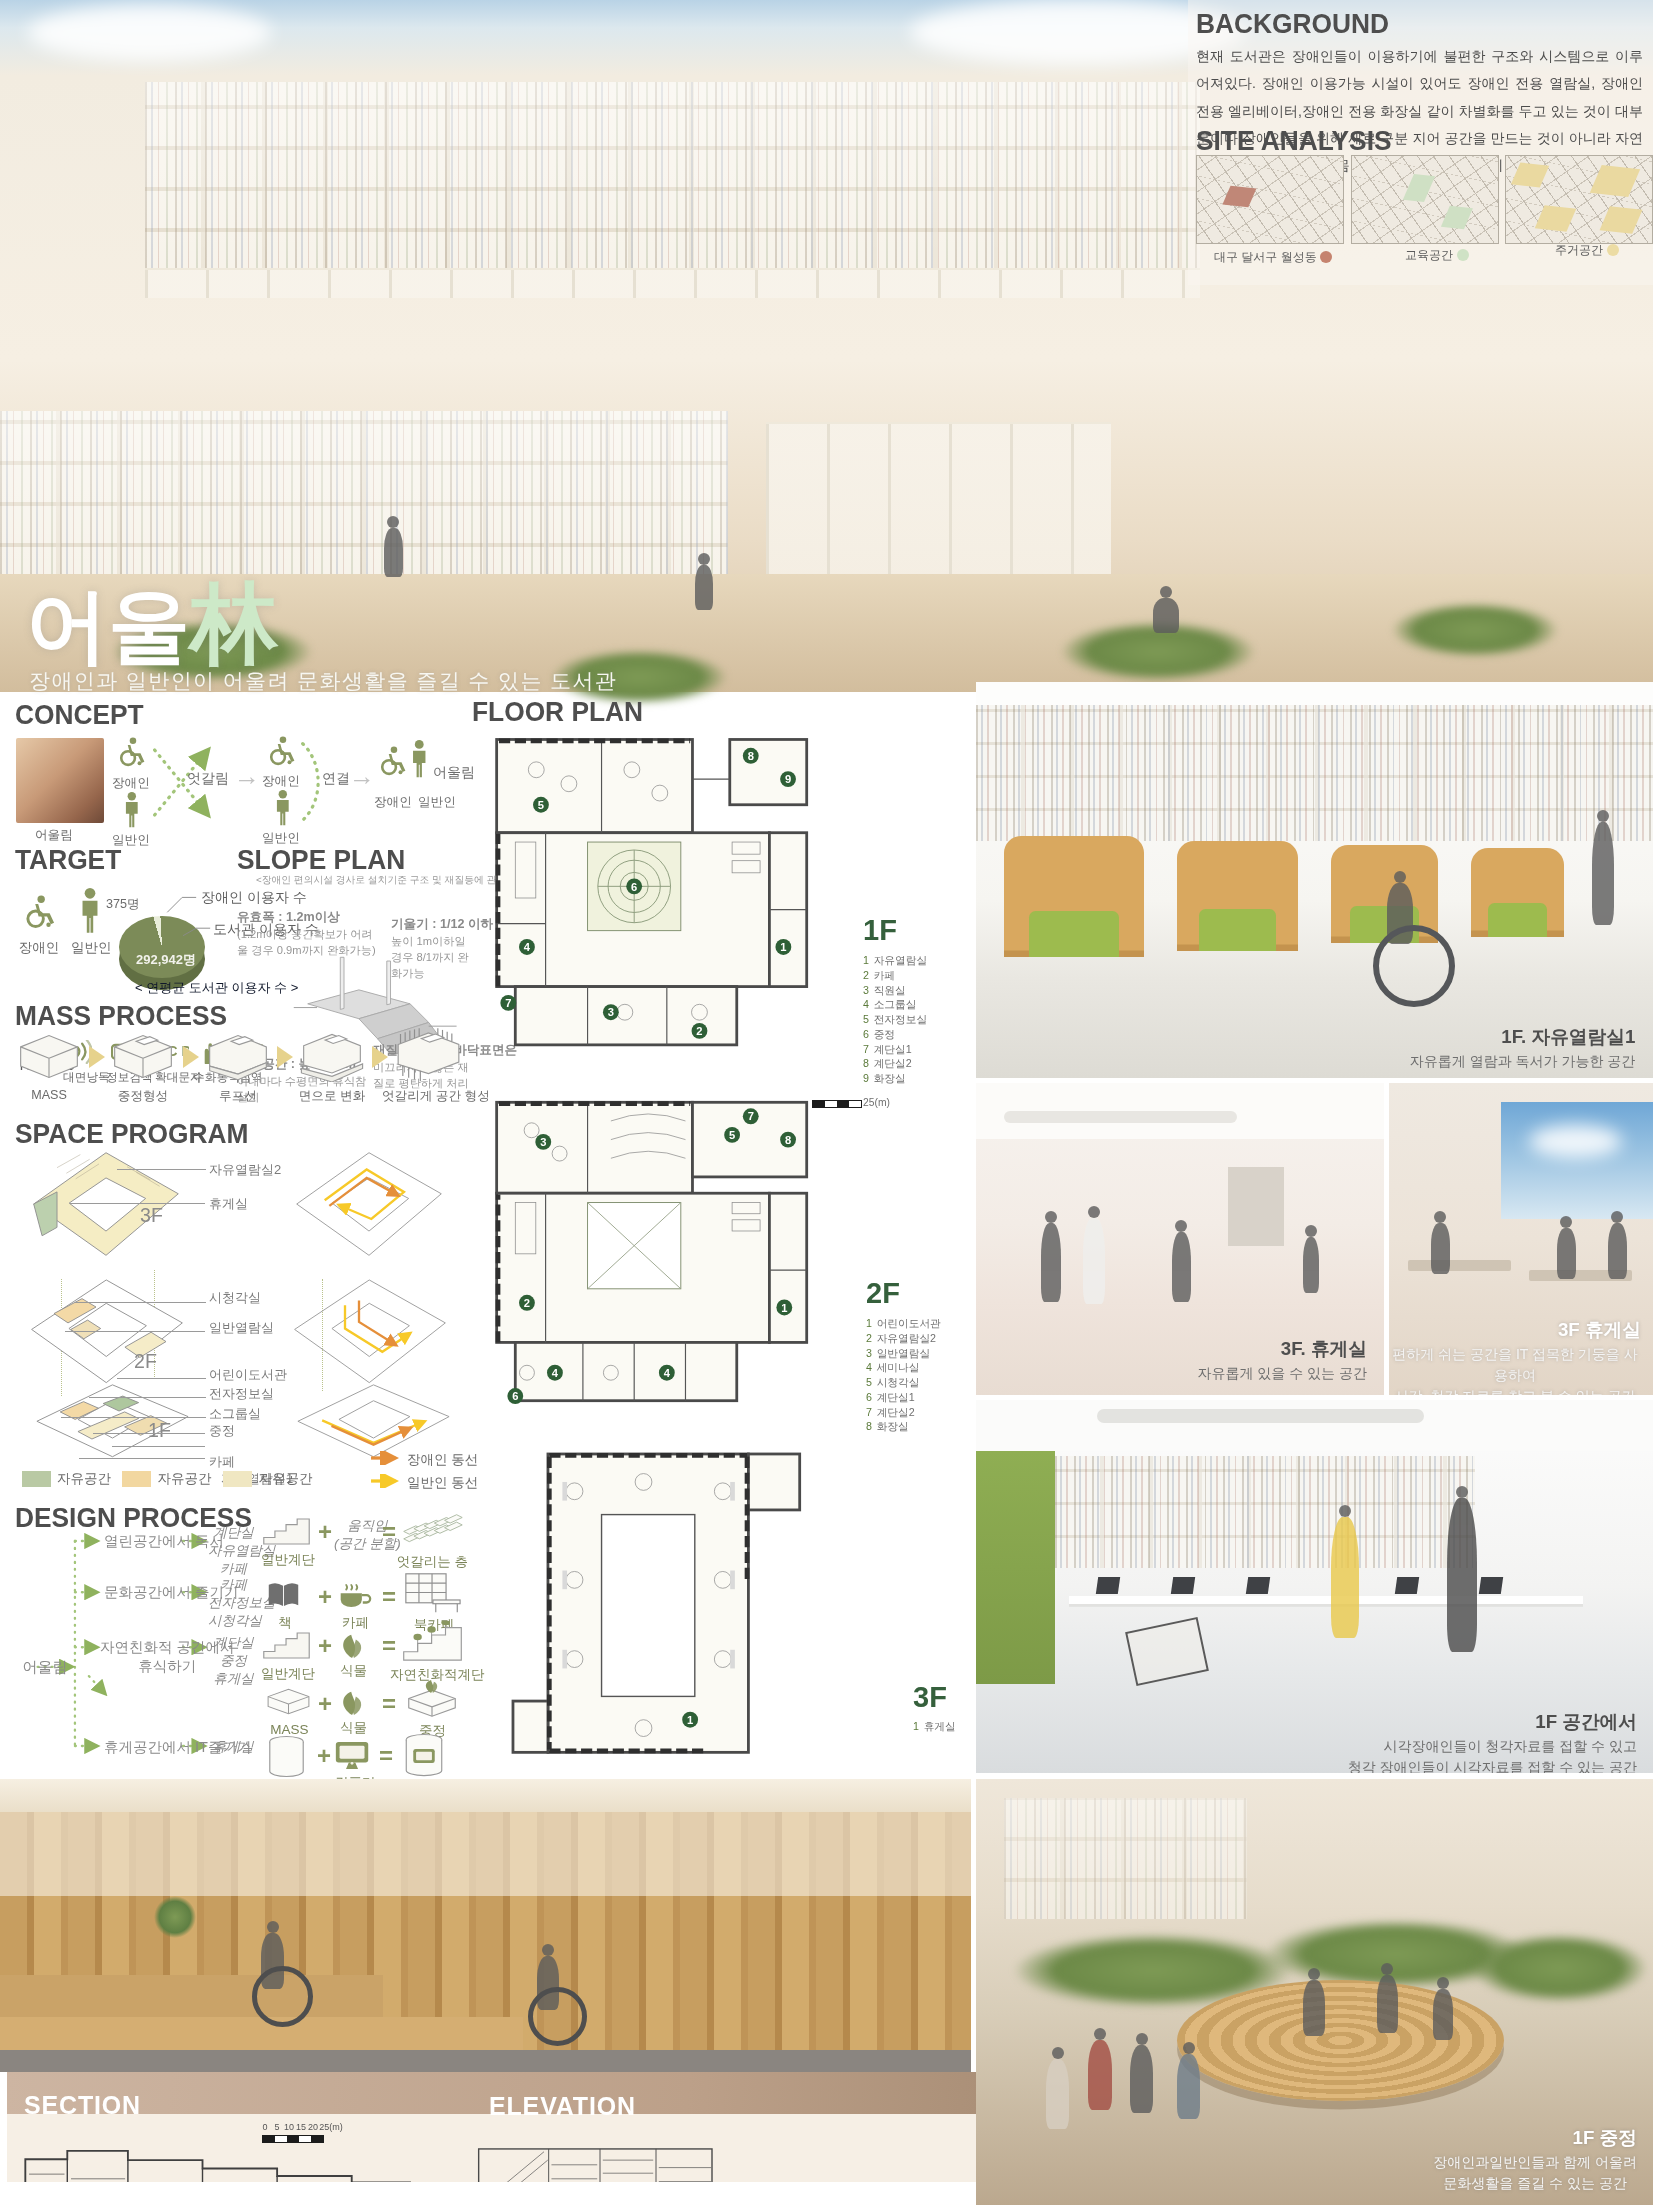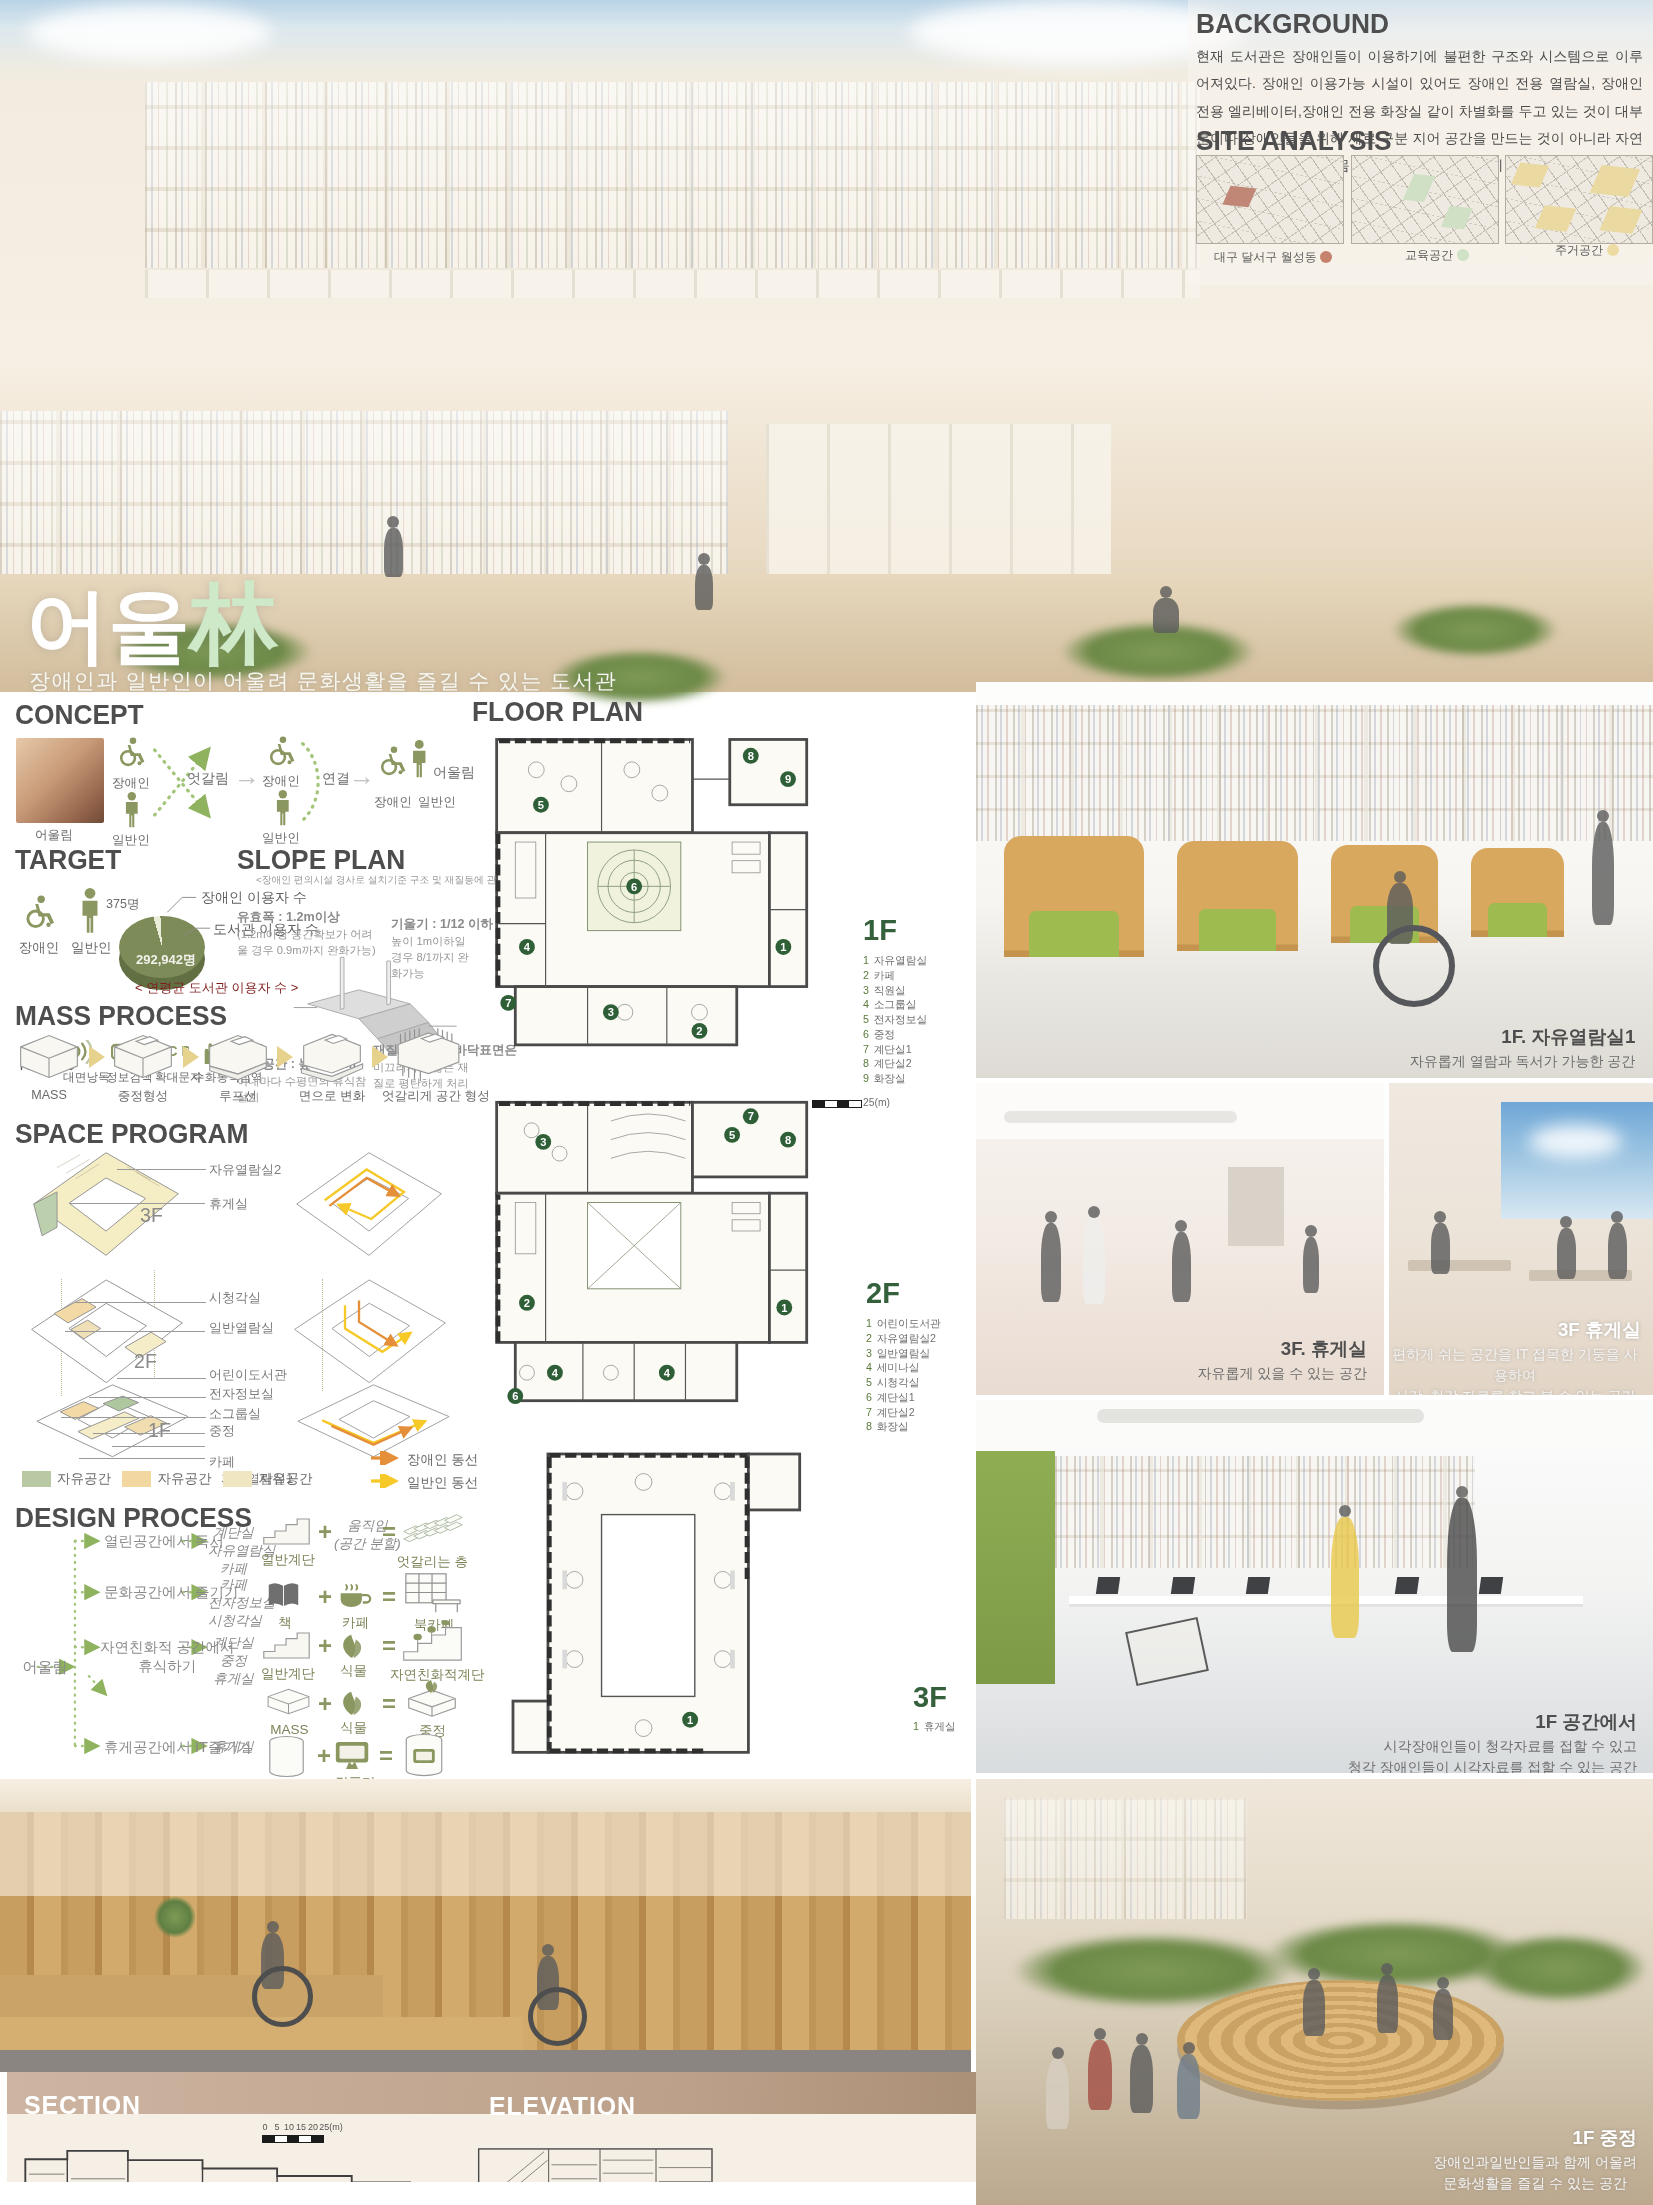--- a/index.html
+++ b/index.html
@@ -221,21 +221,21 @@
     <div class="abs lbl" style="left:106px;top:896px;">375명</div>
     <div class="abs pie-side" style="left:119px;top:928px;"></div>
     <div class="abs pie-top" style="left:119px;top:916px;"></div>
     <div class="abs pieval" style="left:136px;top:951px;">292,942명</div>
     <svg class="abs" style="left:140px;top:889px;" width="89" height="56" viewBox="0 0 190 120">
       <polyline points="58,50 90,18 120,18" fill="none" stroke="#8a8a8a" stroke-width="2"></polyline>
       <polyline points="92,100 120,84 150,84" fill="none" stroke="#8a8a8a" stroke-width="2"></polyline>
     </svg>
     <div class="abs kv" style="left:201px;top:889px;color:#5f5f5f;">장애인 이용자 수</div>
     <div class="abs kv" style="left:213px;top:921px;color:#5f5f5f;">도서관 이용자 수</div>
-    <div class="abs" style="left:135px;top:979px;font-size:13px;color:#7f1d1d;">&lt; 연평균 도서관 이용자 수 &gt;</div>
+    <div class="abs" style="left:135px;top:979px;font-size:13px;color:#0f172a;">&lt; 연평균 도서관 이용자 수 &gt;</div>
 
     <div class="abs" style="left:19.6px;top:1056px;font-size:16px;color:#5a5a5a;">NEEDS</div>
     <svg class="abs" style="left:71px;top:1040px;" width="20.5" height="24" viewBox="0 0 44 52">
       <g stroke="#8a9760" stroke-width="5" fill="none" stroke-linecap="round">
         <path d="M14 34q8-9 0-18"></path>
           <path d="M24 42q14-17 0-34"></path>
           <path d="M34 50q21-25 0-50" opacity=".55"></path>
       </g>
         <circle cx="7" cy="26" r="5" fill="#8a9760"></circle>
     </svg>

